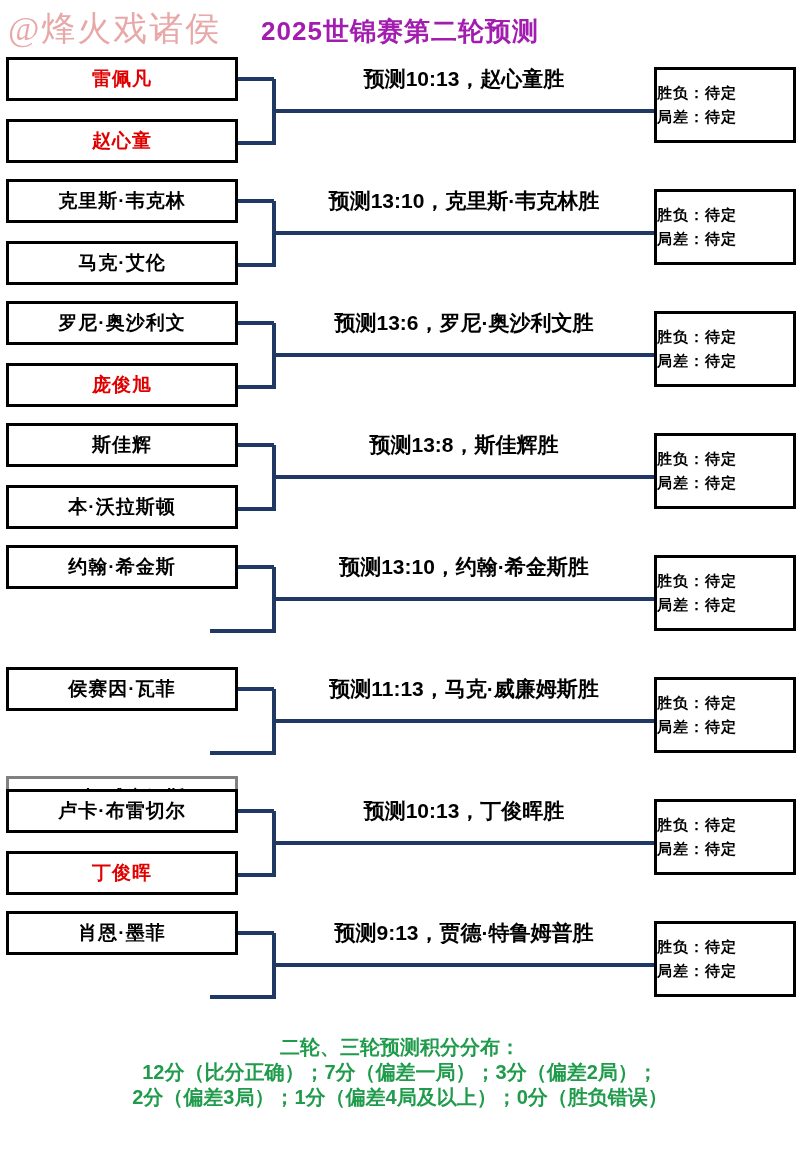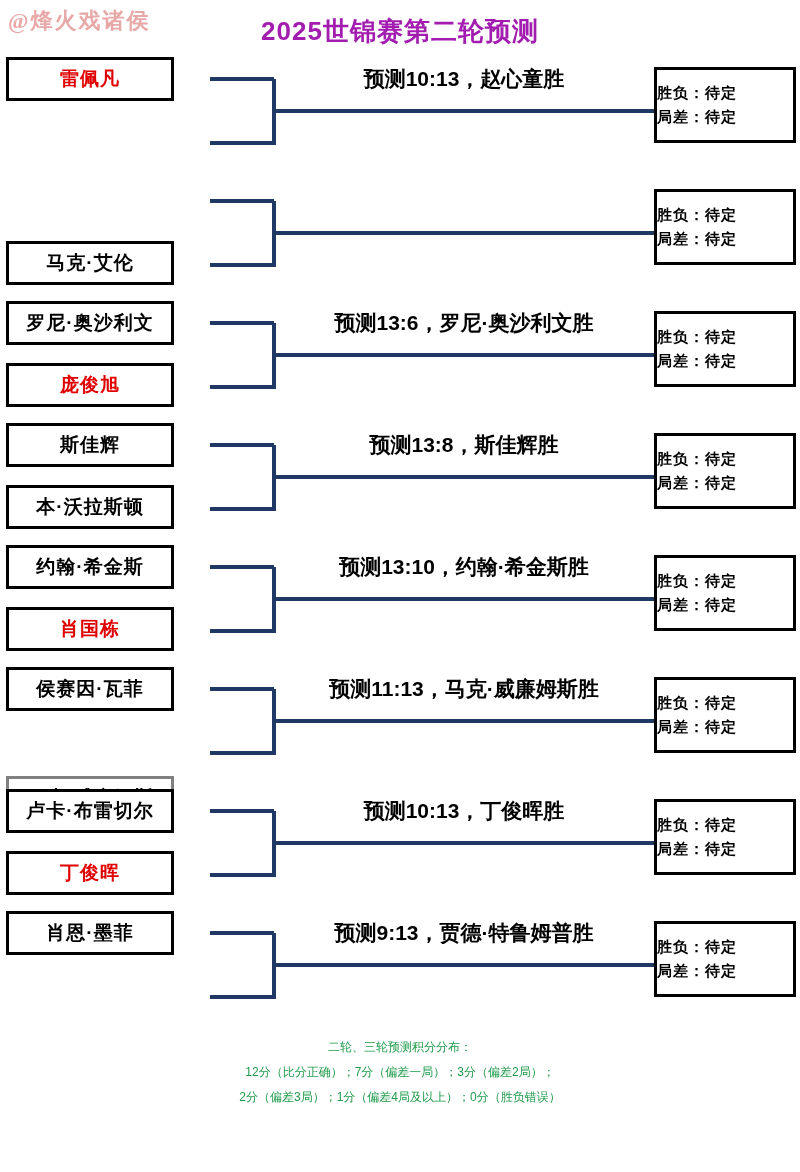--- a/index.html
+++ b/index.html
@@ -12,22 +12,22 @@
     background: #ffffff;
     font-family: "Liberation Sans", sans-serif;
     color: #000;
     position: relative;
     overflow: hidden;
   }
   .watermark {
     position: absolute;
     top: 6px;
     left: 8px;
-    font-size: 22px;
-    font-weight: bold;
+    font-size: 34px;
+    font-weight: normal;
     color: rgba(214, 96, 96, 0.55);
     letter-spacing: 2px;
     white-space: nowrap;
     z-index: 5;
     pointer-events: none;
     font-family: "Liberation Serif", serif;
   }
   .title {
     text-align: center;
     font-size: 26px;
@@ -44,21 +44,21 @@
     width: 800px;
   }
   .match {
     position: relative;
     height: 122px;
     margin: 0;
   }
   .player-box {
     position: absolute;
     left: 6px;
-    width: 168px;
+    width: 232px;
     height: 44px;
     border: 3px solid #000;
     box-sizing: border-box;
     display: flex;
     align-items: center;
     justify-content: center;
     font-size: 19px;
     font-weight: bold;
     background: #fff;
     letter-spacing: 1px;
@@ -130,53 +130,56 @@
     font-size: 15px;
     font-weight: bold;
     line-height: 24px;
     letter-spacing: 1px;
   }
   .footer {
     text-align: center;
     padding-top: 6px;
   }
   .footer-line {
-    font-size: 12px;
-    font-weight: normal;
+    font-size: 20px;
+    font-weight: bold;
     color: #1f9b4b;
     line-height: 25px;
   }
   .footer-line.head { color: #1f9b4b; }
 </style>
 </head>
 <body>
 
 <div class="watermark">@烽火戏诸侯</div>
 
 <div class="title">2025世锦赛第二轮预测</div>
 
 <div class="bracket" id="bracket">
     <div class="match">
       <div class="conn-h-top"></div>
       <div class="conn-h-bot"></div>
       <div class="conn-v"></div>
       <div class="conn-h-out"></div>
       <div class="player-box p-top red">雷佩凡</div>
+      <div class="player-box p-bot red">赵心童</div>
       <div class="prediction">预测10:13，赵心童胜</div>
       <div class="result-box">
         <div class="result-line">胜负：待定</div>
         <div class="result-line">局差：待定</div>
       </div>
     </div>
     <div class="match">
       <div class="conn-h-top"></div>
       <div class="conn-h-bot"></div>
       <div class="conn-v"></div>
       <div class="conn-h-out"></div>
+      <div class="player-box p-top">克里斯·韦克林</div>
       <div class="player-box p-bot">马克·艾伦</div>
+      <div class="prediction">预测13:10，克里斯·韦克林胜</div>
       <div class="result-box">
         <div class="result-line">胜负：待定</div>
         <div class="result-line">局差：待定</div>
       </div>
     </div>
     <div class="match">
       <div class="conn-h-top"></div>
       <div class="conn-h-bot"></div>
       <div class="conn-v"></div>
       <div class="conn-h-out"></div>
@@ -200,21 +203,20 @@
         <div class="result-line">胜负：待定</div>
         <div class="result-line">局差：待定</div>
       </div>
     </div>
     <div class="match">
       <div class="conn-h-top"></div>
       <div class="conn-h-bot"></div>
       <div class="conn-v"></div>
       <div class="conn-h-out"></div>
       <div class="player-box p-top">约翰·希金斯</div>
-      <div class="player-box p-bot red">肖国栋</div>
       <div class="prediction">预测13:10，约翰·希金斯胜</div>
       <div class="result-box">
         <div class="result-line">胜负：待定</div>
         <div class="result-line">局差：待定</div>
       </div>
     </div>
     <div class="match">
       <div class="conn-h-top"></div>
       <div class="conn-h-bot"></div>
       <div class="conn-v"></div>

